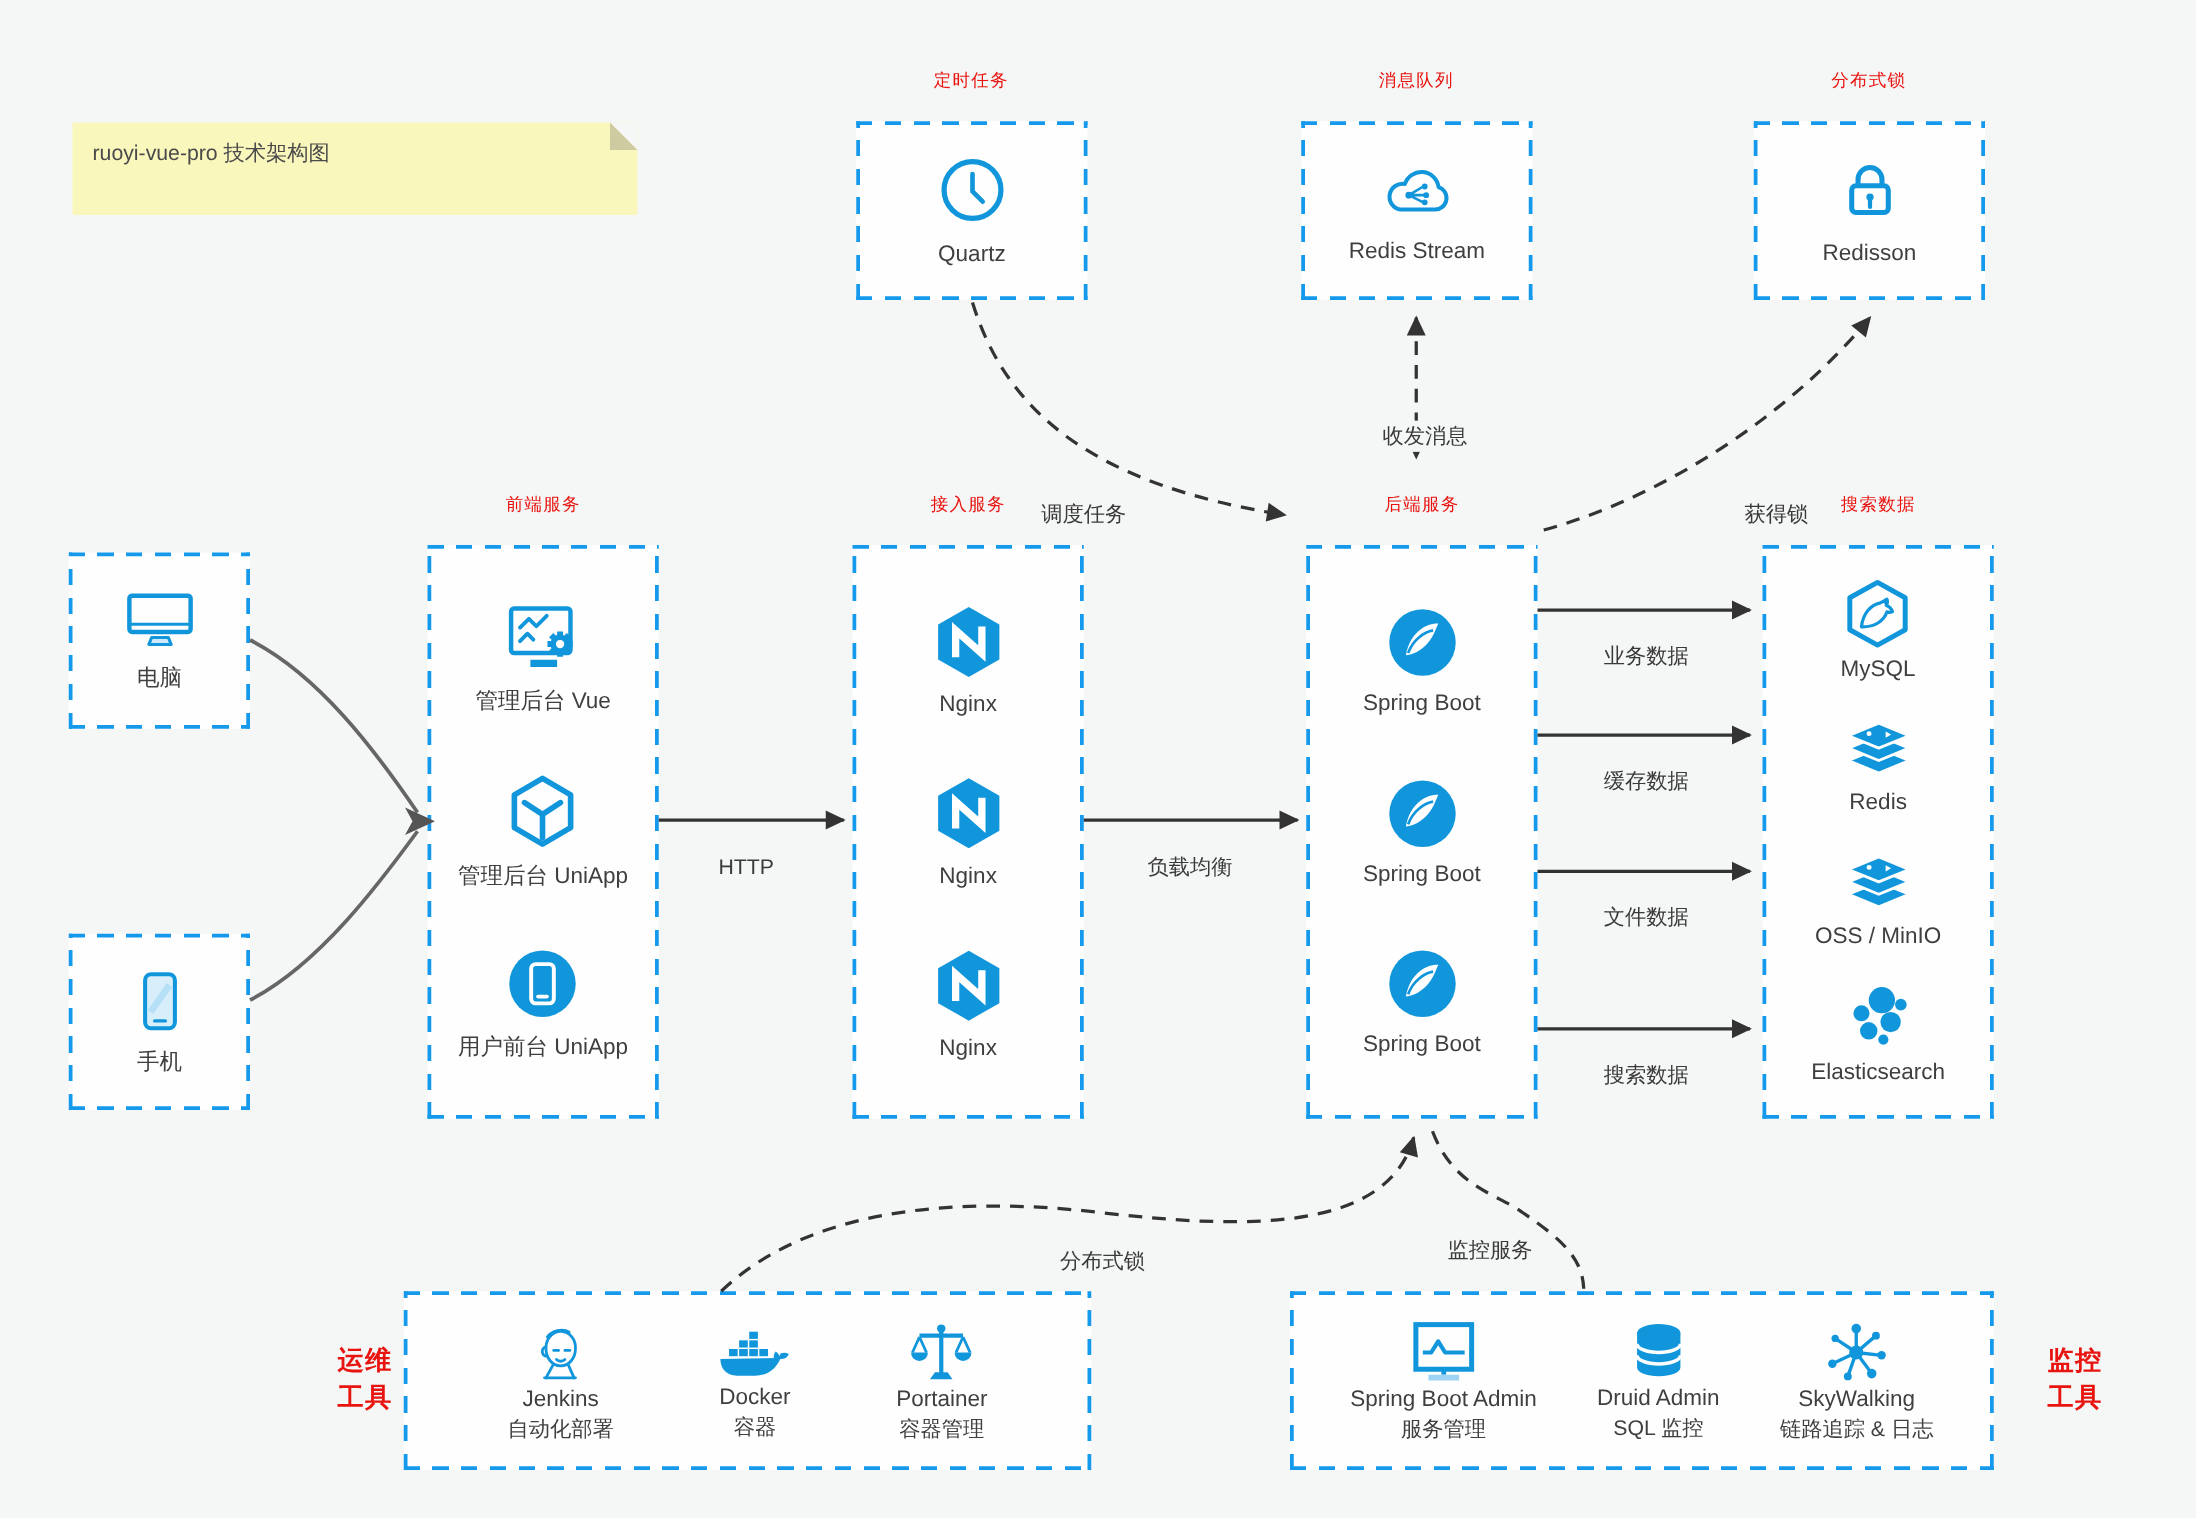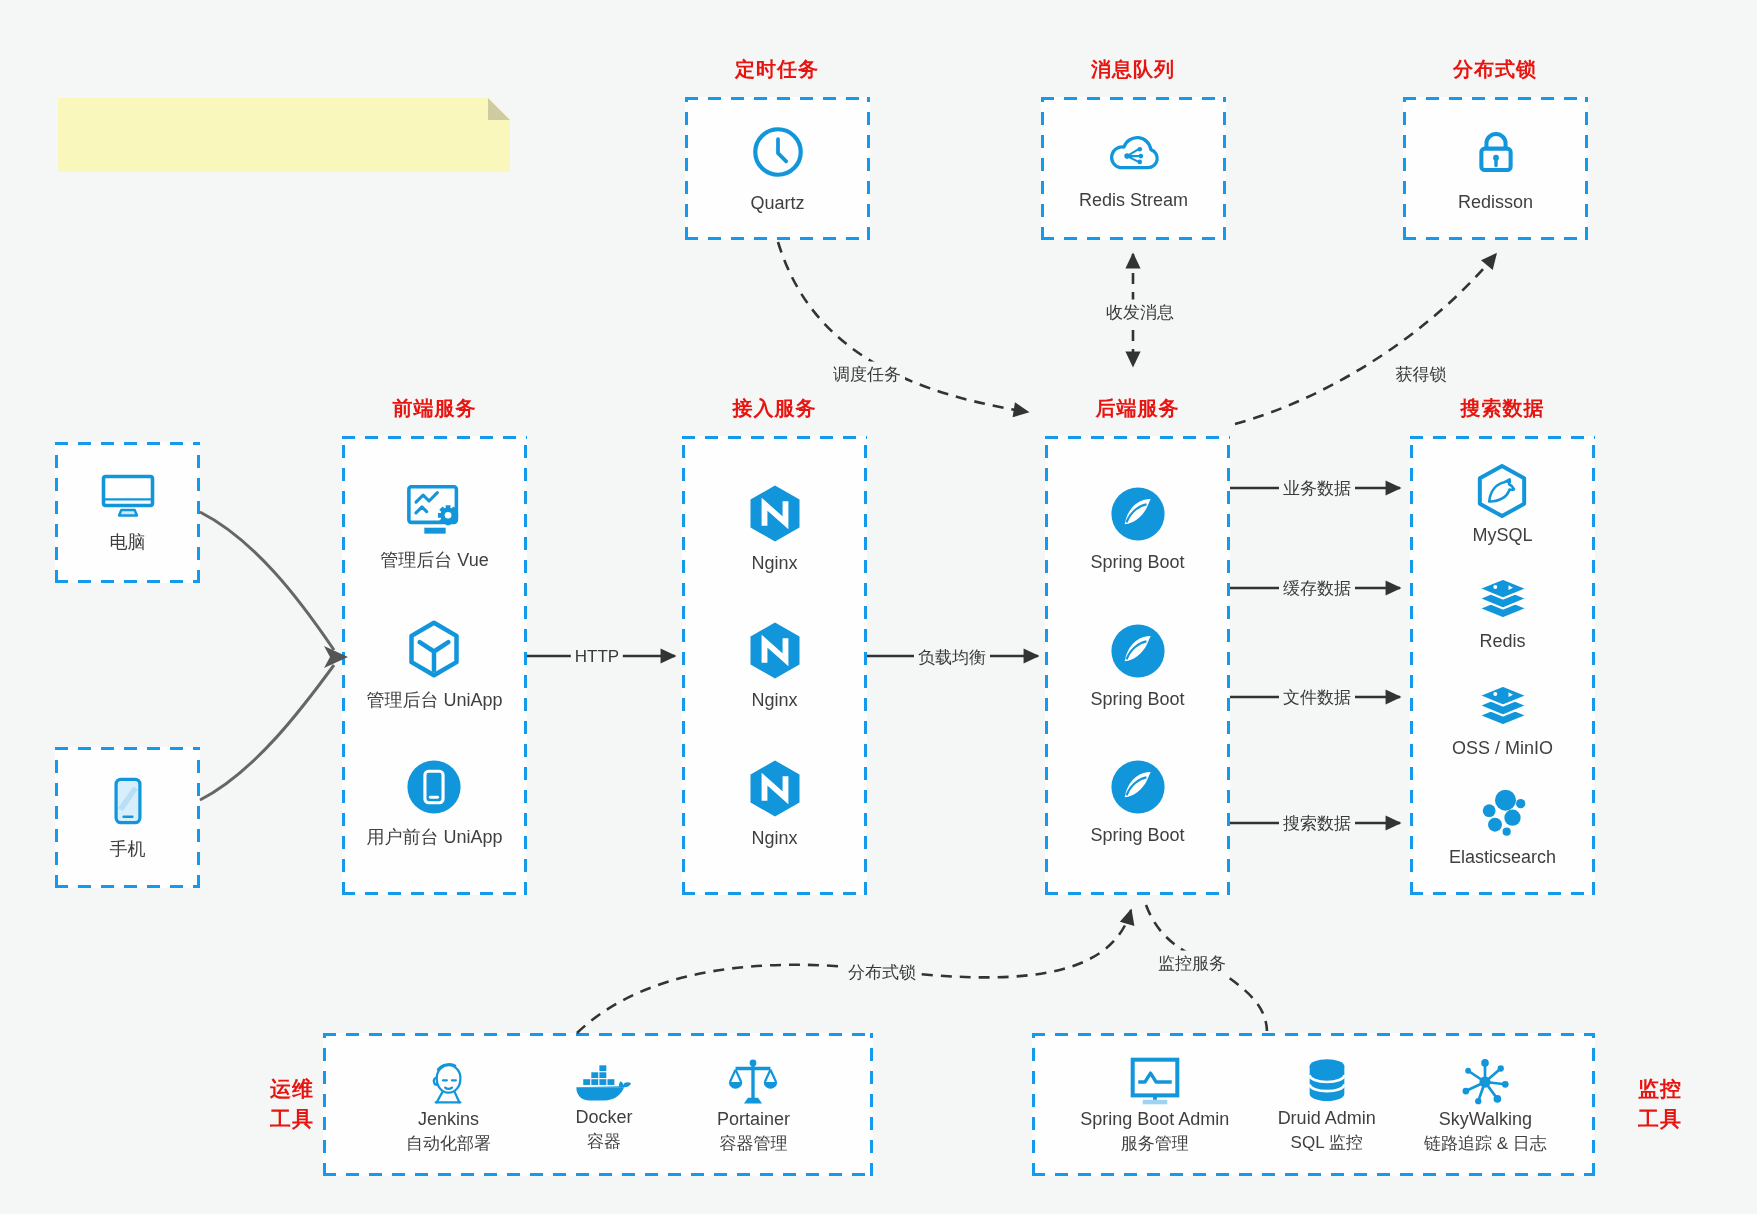--- a/index.html
+++ b/index.html
@@ -10,21 +10,21 @@
   
   .dashbox{position:absolute;background:#fefefe;z-index:2;}
   .dashbox::before{content:'';position:absolute;inset:0;pointer-events:none;
     background:
       repeating-linear-gradient(90deg,#1499ec 0 13px,transparent 13px 23px) 0 0/100% 3px no-repeat,
       repeating-linear-gradient(90deg,#1499ec 0 13px,transparent 13px 23px) 0 100%/100% 3px no-repeat,
       repeating-linear-gradient(0deg,#1499ec 0 13px,transparent 13px 23px) 0 0/3px 100% no-repeat,
       repeating-linear-gradient(0deg,#1499ec 0 13px,transparent 13px 23px) 100% 0/3px 100% no-repeat;
   }
   .coltitle,.toptitle{
-    position:absolute;text-align:center;font-size:20px;font-weight:bold;color:#e8140f;z-index:3;
+    position:absolute;text-align:center;font-size:14px;font-weight:normal;color:#e8140f;z-index:3;
     letter-spacing:1px;
   }
   .sidetitle{
     position:absolute;text-align:right;font-size:21px;font-weight:bold;color:#e8140f;z-index:3;
     line-height:30px;letter-spacing:1px;
   }
   
   .vstack{display:flex;flex-direction:column;align-items:center;justify-content:space-evenly;}
   .topbox{display:flex;flex-direction:column;align-items:center;justify-content:center;gap:13px;}
   .node{display:flex;flex-direction:column;align-items:center;gap:9px;}
@@ -37,32 +37,33 @@
     position:absolute;left:58px;top:98px;width:452px;height:74px;background:#faf7bd;z-index:3;
     box-sizing:border-box;padding:11px 0 0 16px;font-size:17px;color:#4a4a4a;line-height:27px;
   }
   .note::before{content:'';position:absolute;top:0;right:0;width:0;height:0;
     border-top:22px solid #f5f6f6;border-left:22px solid transparent;}
   .note::after{content:'';position:absolute;top:0;right:0;width:0;height:0;
     border-bottom:22px solid #cfcba0;border-right:22px solid transparent;}
   
   .elabel{
     position:absolute;transform:translate(-50%,-50%);background:#f5f6f6;padding:1px 4px;
-    font-size:17px;color:#3a3a3a;white-space:nowrap;z-index:6;
+    font-size:17px;color:#3a3a3a;white-space:nowrap;z-index:6;margin-top:37px;
   }
   
   svg.overlay{position:absolute;left:0;top:0;z-index:5;pointer-events:none;}
   .icon{display:block;}
 </style>
 </head>
 <body>
 
 <div class="canvas">
 
   <div class="note">
+    <div>ruoyi-vue-pro 技术架构图</div>
   </div>
 
   <div class="toptitle" style="left:697px;top:56px;width:160px">定时任务</div>
   <div class="toptitle" style="left:1053px;top:56px;width:160px">消息队列</div>
   <div class="toptitle" style="left:1415px;top:56px;width:160px">分布式锁</div>
 
   <div class="dashbox topbox" style="left:685px;top:97px;width:185px;height:143px">
     <svg class="icon" viewBox="0 0 48 48" width="56" height="56">
       <circle cx="24" cy="24" r="19.5" fill="none" stroke="#1296db" stroke-width="3.6"></circle>
       <path d="M24 13 V25 L31 32" fill="none" stroke="#1296db" stroke-width="3.2" stroke-linecap="round" stroke-linejoin="round"></path>

